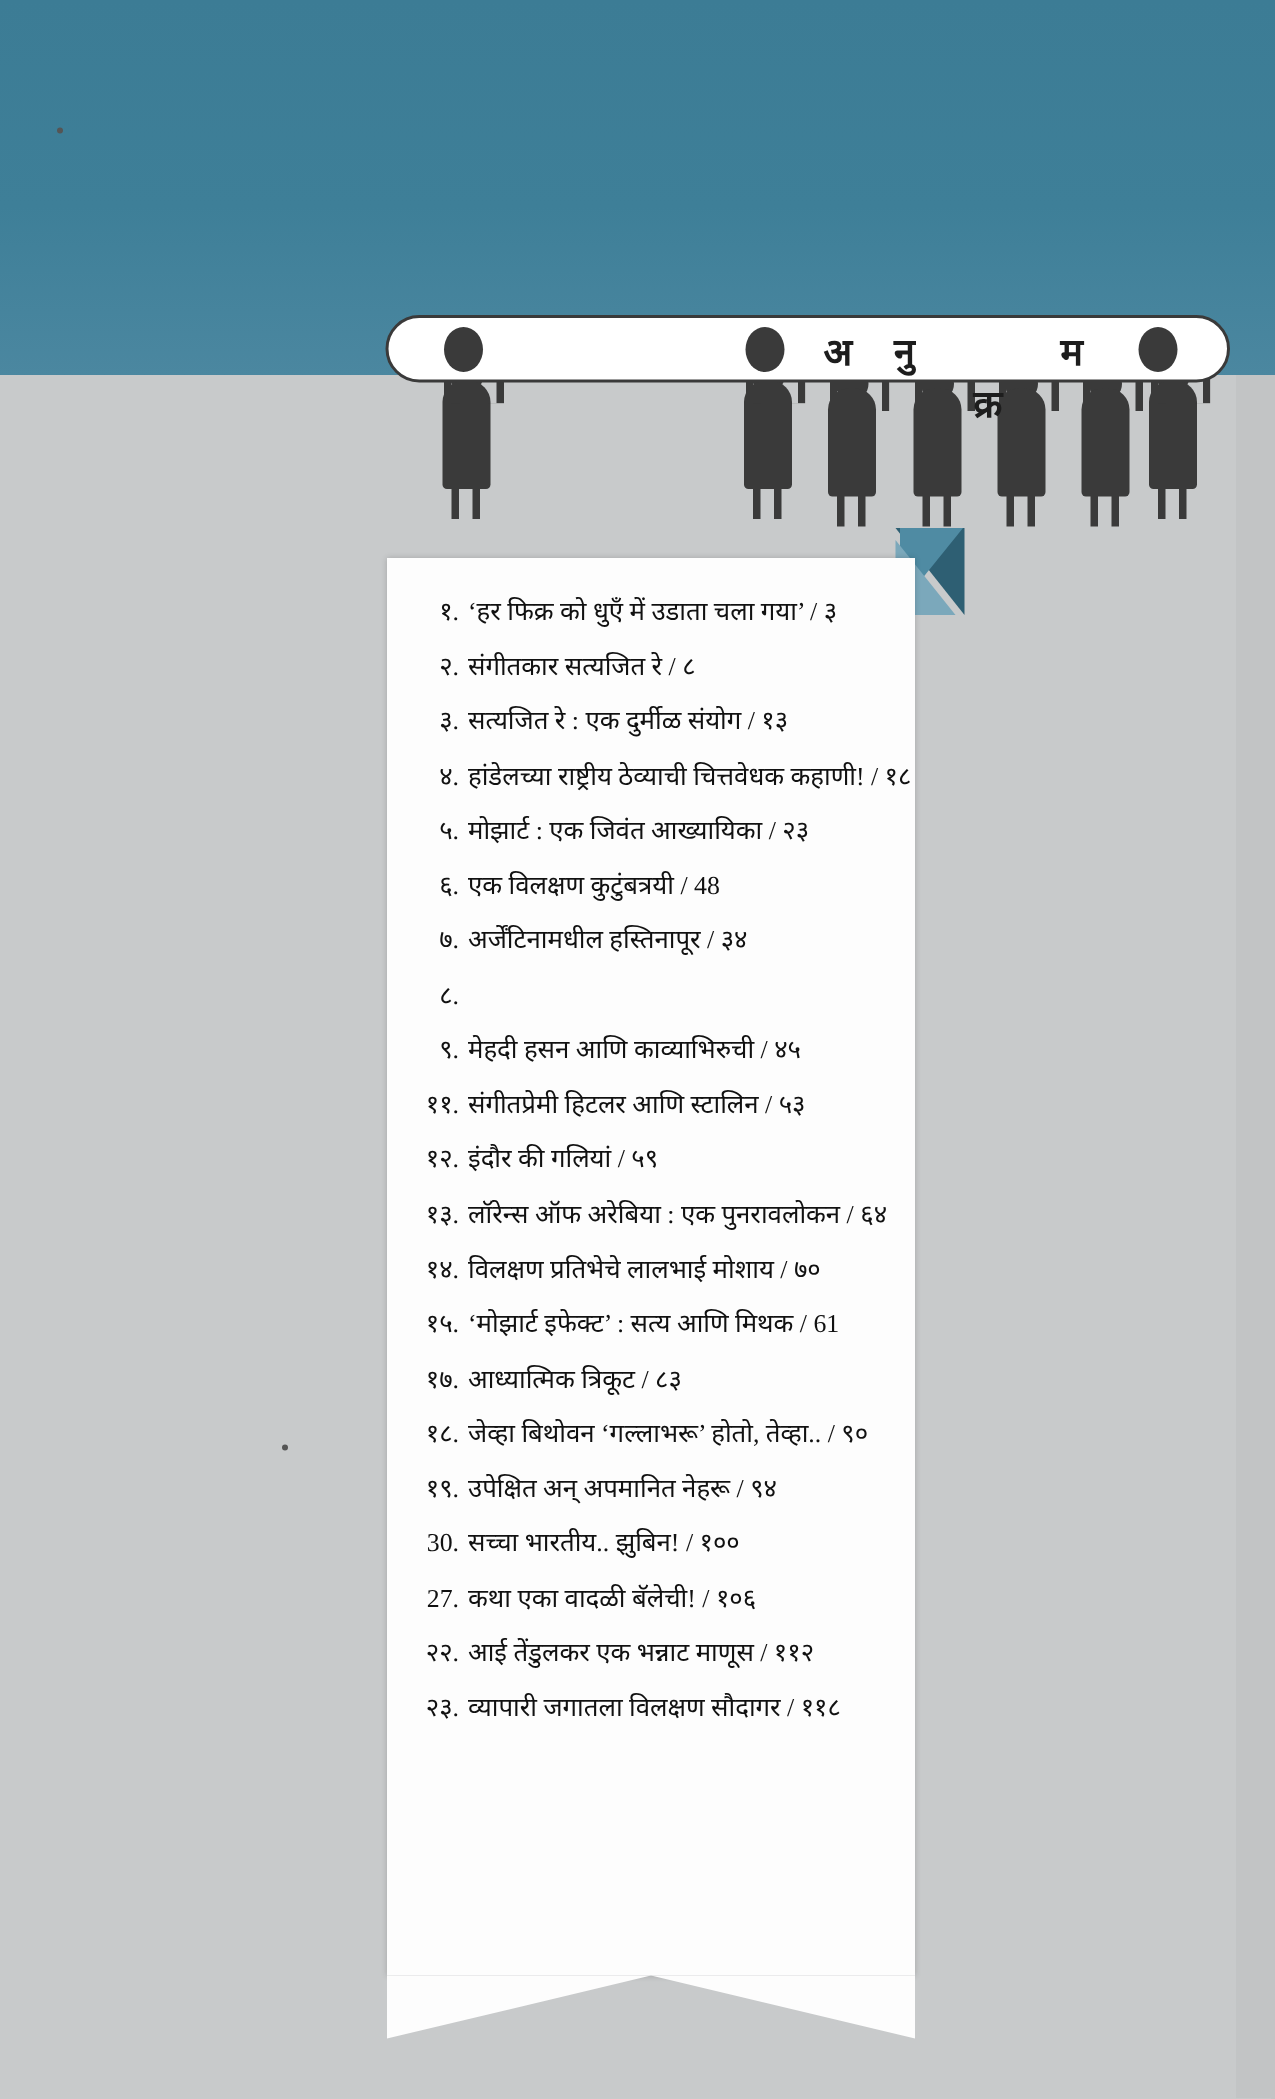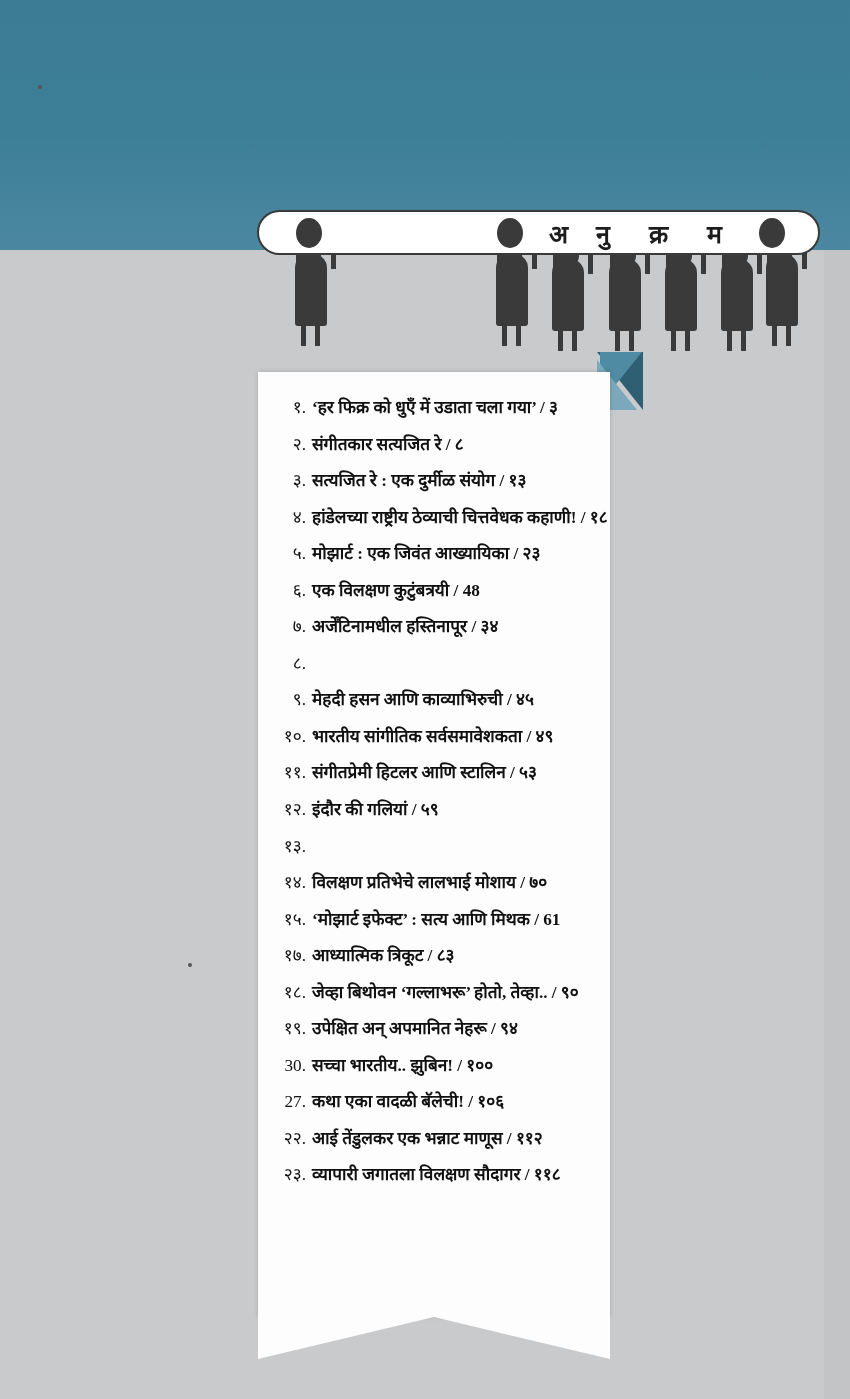--- a/index.html
+++ b/index.html
@@ -196,21 +196,20 @@
   }
   .toc-num {
     width: 36px;
     flex: 0 0 36px;
     text-align: right;
     padding-right: 6px;
     box-sizing: border-box;
   }
   .toc-text {
     flex: 1 1 auto;
-    font-weight: bold;
   }
   .dot-left {
     position: absolute;
     width: 4px;
     height: 4px;
     background: #555;
     border-radius: 50%;
   }
 </style>
 </head>
@@ -280,21 +279,21 @@
     <div class="fig-leg l"></div>
     <div class="fig-leg r"></div>
   </div>
 
   <div class="bar">
     <span class="bar-dot" style="left:37px;"></span>
     <span class="bar-dot" style="left:238px;"></span>
     <span class="bar-dot" style="left:500px;"></span>
     <span class="title-text" style="left:290px;">अ</span>
     <span class="title-text" style="left:337px;">नु</span>
-    <span class="title-text" style="left:390px;">क्र</span>
+    <span class="title-text" style="left:390px;margin-top:35px;">क्र</span>
     <span class="title-text" style="left:448px;">म</span>
   </div>
 
   <div class="panel">
     <div class="toc">
 
       <div class="toc-item">
         <span class="toc-num">१.</span>
         <span class="toc-text">‘हर फिक्र को धुएँ में उडाता चला गया’ / ३</span>
       </div>
@@ -323,33 +322,30 @@
         <span class="toc-text">अर्जेंटिनामधील हस्तिनापूर / ३४</span>
       </div>
       <div class="toc-item">
         <span class="toc-num">८.</span>
       </div>
       <div class="toc-item">
         <span class="toc-num">९.</span>
         <span class="toc-text">मेहदी हसन आणि काव्याभिरुची / ४५</span>
       </div>
       <div class="toc-item">
-        <span class="toc-num">१०.</span>
-        <span class="toc-text">भारतीय सांगीतिक सर्वसमावेशकता / ४९</span>
-      </div>
-      <div class="toc-item">
         <span class="toc-num">११.</span>
         <span class="toc-text">संगीतप्रेमी हिटलर आणि स्टालिन / ५३</span>
       </div>
       <div class="toc-item">
         <span class="toc-num">१२.</span>
         <span class="toc-text">इंदौर की गलियां / ५९</span>
       </div>
       <div class="toc-item">
         <span class="toc-num">१३.</span>
+        <span class="toc-text">लॉरेन्स ऑफ अरेबिया : एक पुनरावलोकन / ६४</span>
       </div>
       <div class="toc-item">
         <span class="toc-num">१४.</span>
         <span class="toc-text">विलक्षण प्रतिभेचे लालभाई मोशाय / ७०</span>
       </div>
       <div class="toc-item">
         <span class="toc-num">१५.</span>
         <span class="toc-text">‘मोझार्ट इफेक्ट’ : सत्य आणि मिथक / 61</span>
       </div>
       <div class="toc-item">

